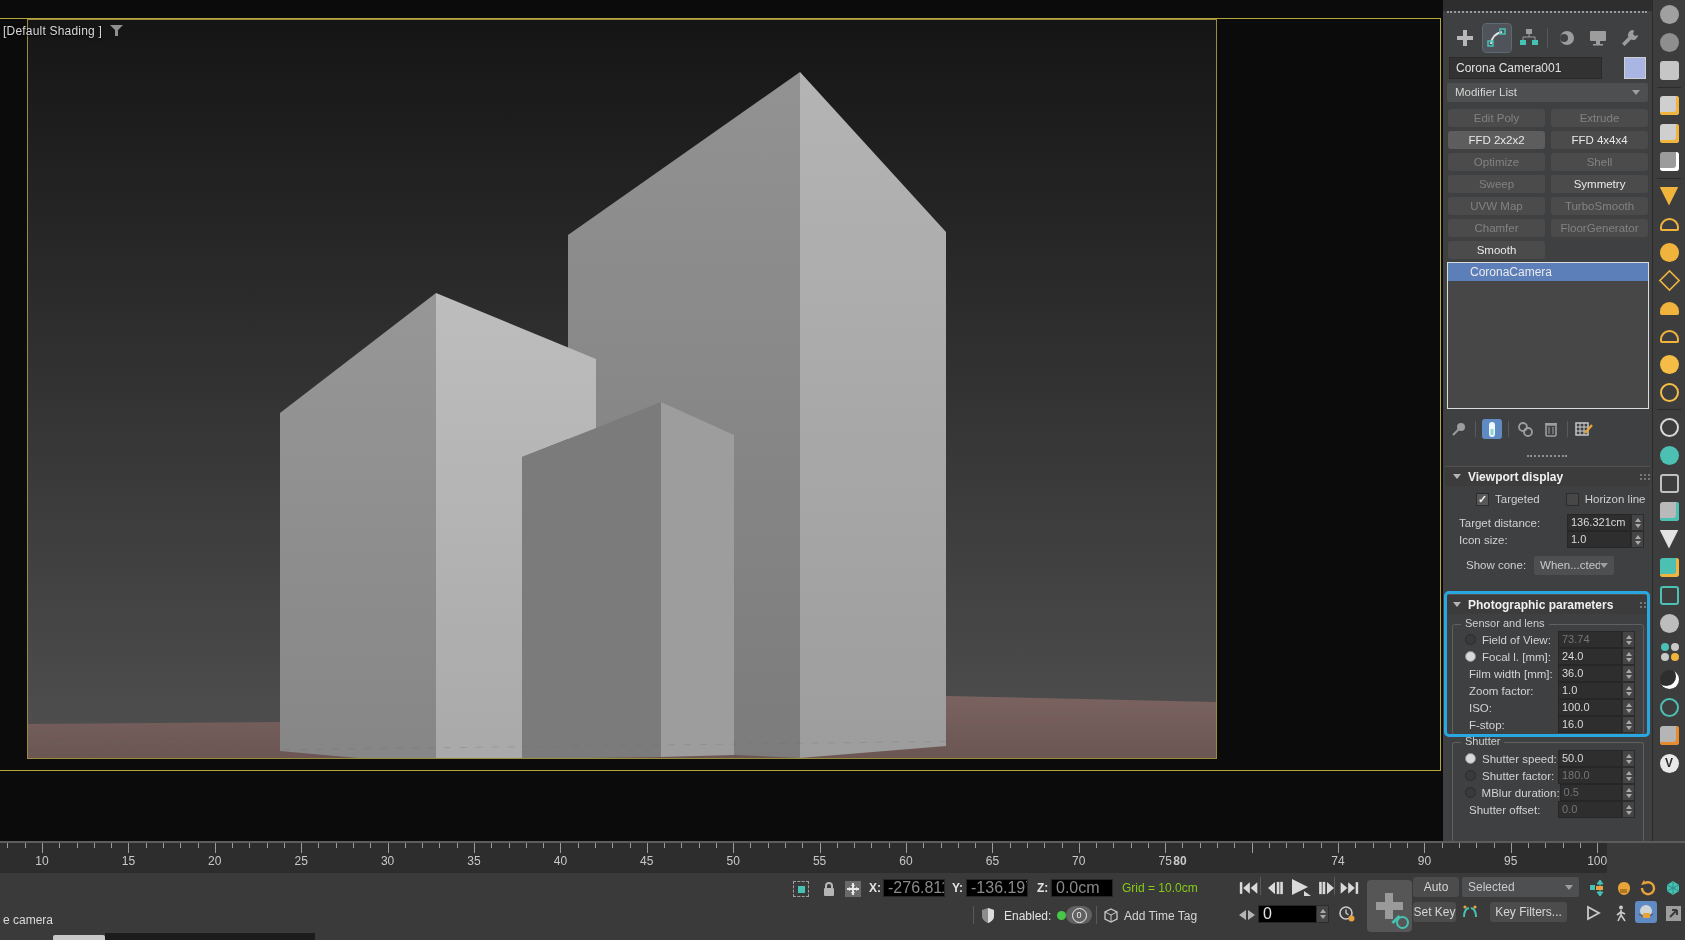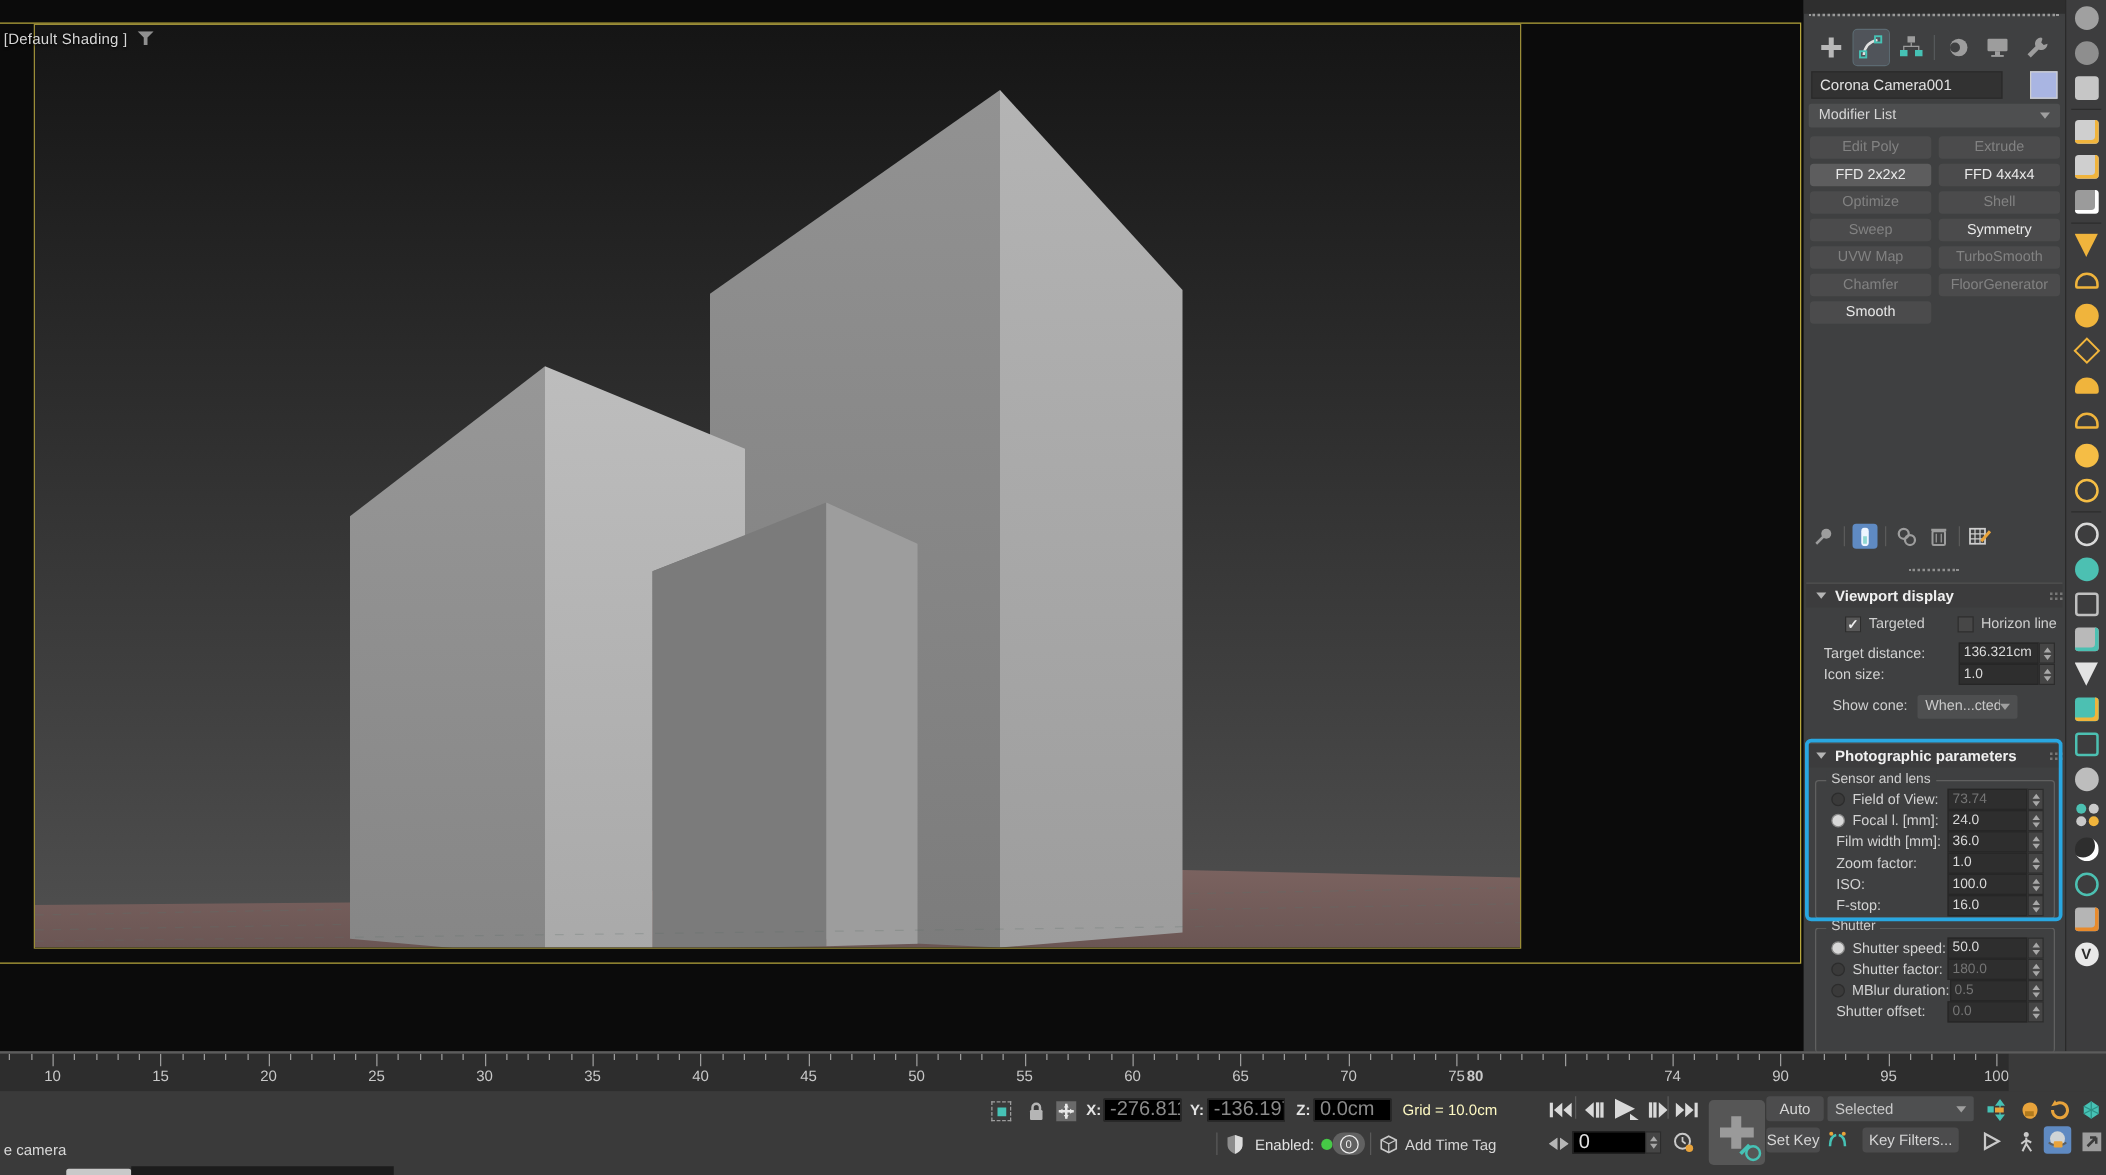--- a/index.html
+++ b/index.html
@@ -220,20 +220,23 @@
         <div class="modbtn">Shell</div>
         <div class="modbtn">Sweep</div>
         <div class="modbtn on">Symmetry</div>
         <div class="modbtn">UVW Map</div>
         <div class="modbtn">TurboSmooth</div>
         <div class="modbtn">Chamfer</div>
         <div class="modbtn">FloorGenerator</div>
         <div class="modbtn on">Smooth</div>
       </div>
 
+    <div class="abs" id="stackbox">
+        <div class="stackrow sel">CoronaCamera</div>
+      </div>
 
     <div class="abs" id="stacktools">
       <span class="sticon">
         <svg width="16" height="16" viewBox="0 0 16 16">
             <circle cx="10" cy="6" r="4" fill="#9d9d9d"></circle>
             <path d="M8 8L2 14" stroke="#9d9d9d" stroke-width="2"></path>
           </svg>
       </span>
       <span class="stsep"></span>
       <span class="sticon blue">
@@ -653,21 +656,21 @@
           <path d="M9 3v12M3 9h12" stroke="#e8e8e8" stroke-width="2"></path>
           <path d="M9 3l-2 3h4zM9 15l-2-3h4zM3 9l3-2v4zM15 9l-3-2v4z" fill="#e8e8e8"></path>
         </svg>
     </span>
     <span class="xyz" style="left:869px;top:8px;">X:</span>
     <span class="sfield" style="left:883px;top:6px;width:52px;">-276.811cm</span>
     <span class="xyz" style="left:952px;top:8px;">Y:</span>
     <span class="sfield" style="left:966px;top:6px;width:52px;">-136.197cm</span>
     <span class="xyz" style="left:1037px;top:8px;">Z:</span>
     <span class="sfield" style="left:1051px;top:6px;width:52px;">0.0cm</span>
-    <span style="position:absolute;left:1122px;top:8px;color:#fef9c3;">Grid = 10.0cm</span>
+    <span style="position:absolute;left:1122px;top:8px;color:#84cc16;">Grid = 10.0cm</span>
 
     <span class="navcell" style="left:1238px;top:4px;">
       <svg width="20" height="14" viewBox="0 0 24 16" fill="#d9d9d9">
           <rect x="1" y="1" width="3" height="14"></rect>
           <path d="M13 1L5 8l8 7zM22 1l-8 7 8 7z"></path>
         </svg>
     </span>
     <span class="vsep" style="left:1260px;top:4px;"></span>
     <span class="navcell" style="left:1264px;top:4px;">
       <svg width="18" height="14" viewBox="0 0 20 16" fill="#d9d9d9">

